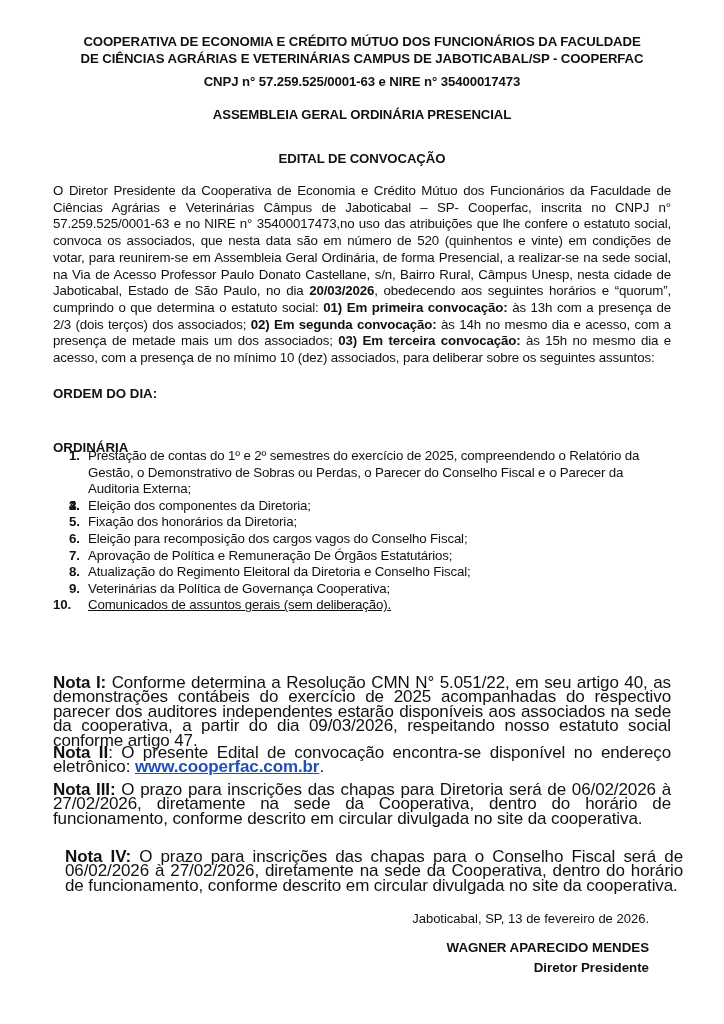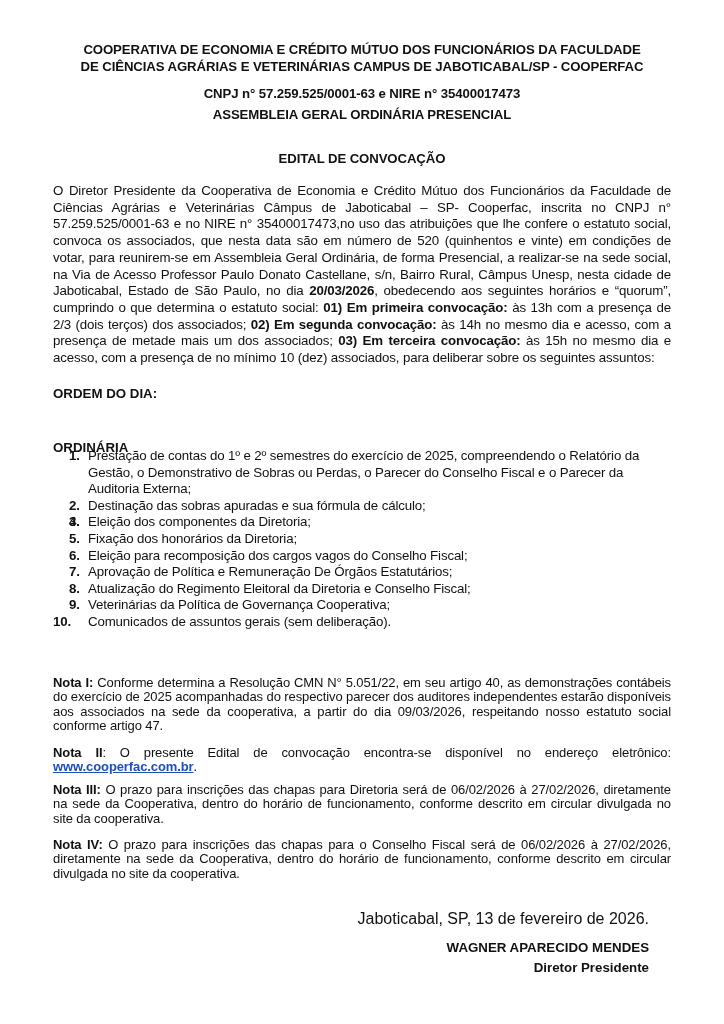--- a/index.html
+++ b/index.html
@@ -1,38 +1,38 @@
 <!DOCTYPE html>
 <html><head>
 <meta charset="utf-8">
 <style>
   html, body { margin: 0; padding: 0; background: #ffffff; }
   body { width: 724px; height: 1024px; position: relative; overflow: hidden; color: #111; }
   .page { position: absolute; left: 0; top: 0; width: 724px; height: 1024px; background: #fff; }
   .hdr { position: absolute; left: 40px; width: 644px; text-align: center; font-family: "Liberation Sans", sans-serif; font-weight: bold; font-size: 13.2px; line-height: 17px; letter-spacing: -0.1px; }
-  .hdr1 { top: 33px; margin-top: 8px; }
-  .hdr2 { top: 73px; margin-top: 12px; }
+  .hdr1 { top: 33px; }
+  .hdr2 { top: 73px; }
   .hdr3 { top: 106px; }
   .hdr4 { top: 150px; }
   .body-text { position: absolute; left: 53px; width: 618px; font-family: "Liberation Sans", sans-serif; font-size: 13.3px; line-height: 16.7px; text-align: justify; letter-spacing: -0.15px; }
   .intro { top: 183px; }
   b { font-weight: bold; }
   .section { position: absolute; left: 53px; font-family: "Liberation Sans", sans-serif; font-weight: bold; font-size: 13.3px; line-height: 16px; text-align: center; }
   .ordem { top: 386px; }
   .ordinaria { top: 420px; margin-top: 20px; }
   .agenda { position: absolute; left: 53px; top: 448px; width: 622px; margin: 0; padding: 0; list-style: none; font-family: "Liberation Sans", sans-serif; font-size: 13.3px; line-height: 16.6px; letter-spacing: -0.15px; }
   .agenda li { position: relative; padding-left: 35px; }
   .agenda .num { position: absolute; left: 16px; font-weight: bold; }
-  .note { position: absolute; left: 53px; width: 618px; font-family: "Liberation Sans", sans-serif; font-size: 13px; line-height: 14.4px; text-align: justify; letter-spacing: -0.1px; }
+  .note { position: absolute; left: 53px; width: 618px; font-family: "Liberation Sans", sans-serif; font-size: 17px; line-height: 14.4px; text-align: justify; letter-spacing: -0.1px; }
   .note1 { top: 676px; }
   .note2 { top: 746px; }
   .note3 { top: 783px; }
   .note4 { top: 838px; }
   .link { color: #1f4fb8; text-decoration: underline; font-weight: bold; }
-  .place-date { position: absolute; right: 75px; top: 911px; font-family: "Liberation Sans", sans-serif; font-size: 16px; line-height: 16px; }
+  .place-date { position: absolute; right: 75px; top: 911px; font-family: "Liberation Sans", sans-serif; font-size: 13px; line-height: 16px; }
   .sig { position: absolute; right: 75px; text-align: right; font-family: "Liberation Sans", sans-serif; font-weight: bold; font-size: 13.3px; line-height: 16px; }
   .sig-name { top: 940px; }
   .sig-role { top: 960px; }
 </style>
 </head>
 <body>
 
 <div class="page">
 
   <div class="hdr hdr1">
@@ -43,36 +43,36 @@
   <div class="hdr hdr4">EDITAL DE CONVOCAÇÃO</div>
   <div class="hdr hdr3">ASSEMBLEIA GERAL ORDINÁRIA PRESENCIAL</div>
 
   <p class="body-text intro" style="margin:0;"><span>O Diretor Presidente da Cooperativa de Economia e Crédito Mútuo dos Funcionários da Faculdade de Ciências Agrárias e Veterinárias Câmpus de Jaboticabal – SP- Cooperfac, inscrita no CNPJ n° 57.259.525/0001-63 e no NIRE n° 35400017473,no uso das atribuições que lhe confere o estatuto social, convoca os associados, que nesta data são em número de 520 (quinhentos e vinte) em condições de votar, para reunirem-se em Assembleia Geral Ordinária, de forma Presencial, a realizar-se na sede social, na Via de Acesso Professor Paulo Donato Castellane, s/n, Bairro Rural, Câmpus Unesp, nesta cidade de Jaboticabal, Estado de São Paulo, no dia </span><b>20/03/2026</b><span>, obedecendo aos seguintes horários e “quorum”, cumprindo o que determina o estatuto social: </span><b>01) Em primeira convocação:</b><span> às 13h com a presença de 2/3 (dois terços) dos associados; </span><b>02) Em segunda convocação:</b><span> às 14h no mesmo dia e acesso, com a presença de metade mais um dos associados; </span><b>03) Em terceira convocação:</b><span> às 15h no mesmo dia e acesso, com a presença de no mínimo 10 (dez) associados, para deliberar sobre os seguintes assuntos:</span></p>
 
   <div class="section ordem">ORDEM DO DIA:</div>
   <div class="section ordinaria">ORDINÁRIA</div>
 
   <ol class="agenda">
     <li><span class="num">1.</span><span>Prestação de contas do 1º e 2º semestres do exercício de 2025, compreendendo o Relatório da Gestão, o Demonstrativo de Sobras ou Perdas, o Parecer do Conselho Fiscal e o Parecer da Auditoria Externa;</span></li>
-    <li><span class="num">2.</span><span>Destinação das sobras apuradas e sua fórmula de cálculo;</span></li>
+    <li><span class="num">2.</span></li>
     <li><span class="num">3.</span></li>
     <li><span class="num">4.</span><span>Eleição dos componentes da Diretoria;</span></li>
     <li><span class="num">5.</span><span>Fixação dos honorários da Diretoria;</span></li>
     <li><span class="num">6.</span><span>Eleição para recomposição dos cargos vagos do Conselho Fiscal;</span></li>
     <li><span class="num">7.</span><span>Aprovação de Política e Remuneração De Órgãos Estatutários;</span></li>
     <li><span class="num">8.</span><span>Atualização do Regimento Eleitoral da Diretoria e Conselho Fiscal;</span></li>
     <li><span class="num">9.</span><span>Veterinárias da Política de Governança Cooperativa;</span></li>
-    <li style="padding-left:35px;"><span class="num" style="left:0;">10.</span><span>Comunicados de assuntos gerais (sem deliberação).</span></li>
+    <li style="padding-left:35px;text-decoration:underline;"><span class="num" style="left:0;">10.</span><span>Comunicados de assuntos gerais (sem deliberação).</span></li>
   </ol>
 
   <p class="note note1" style="margin:0;"><b>Nota I:</b><span> Conforme determina a Resolução CMN N° 5.051/22, em seu artigo 40, as demonstrações contábeis do exercício de 2025 acompanhadas do respectivo parecer dos auditores independentes estarão disponíveis aos associados na sede da cooperativa, a partir do dia 09/03/2026, respeitando nosso estatuto social conforme artigo 47.</span></p>
 
   <p class="note note2" style="margin:0;"><b>Nota II</b><span>: O presente Edital de convocação encontra-se disponível no endereço eletrônico: </span><a class="link">www.cooperfac.com.br</a><span>.</span></p>
 
   <p class="note note3" style="margin:0;"><b>Nota III:</b><span> O prazo para inscrições das chapas para Diretoria será de 06/02/2026 à 27/02/2026, diretamente na sede da Cooperativa, dentro do horário de funcionamento, conforme descrito em circular divulgada no site da cooperativa.</span></p>
 
-  <p class="note note4" style="margin:0;"><b>Nota IV:</b><span> O prazo para inscrições das chapas para o Conselho Fiscal será de 06/02/2026 à 27/02/2026, diretamente na sede da Cooperativa, dentro do horário de funcionamento, conforme descrito em circular divulgada no site da cooperativa.</span></p>
+  <p class="note note4" style="margin:12px;"><b>Nota IV:</b><span> O prazo para inscrições das chapas para o Conselho Fiscal será de 06/02/2026 à 27/02/2026, diretamente na sede da Cooperativa, dentro do horário de funcionamento, conforme descrito em circular divulgada no site da cooperativa.</span></p>
 
   <div class="place-date">Jaboticabal, SP, 13 de fevereiro de 2026.</div>
   <div class="sig sig-name">WAGNER APARECIDO MENDES</div>
   <div class="sig sig-role">Diretor Presidente</div>
 
 </div>
 
 </body></html>

